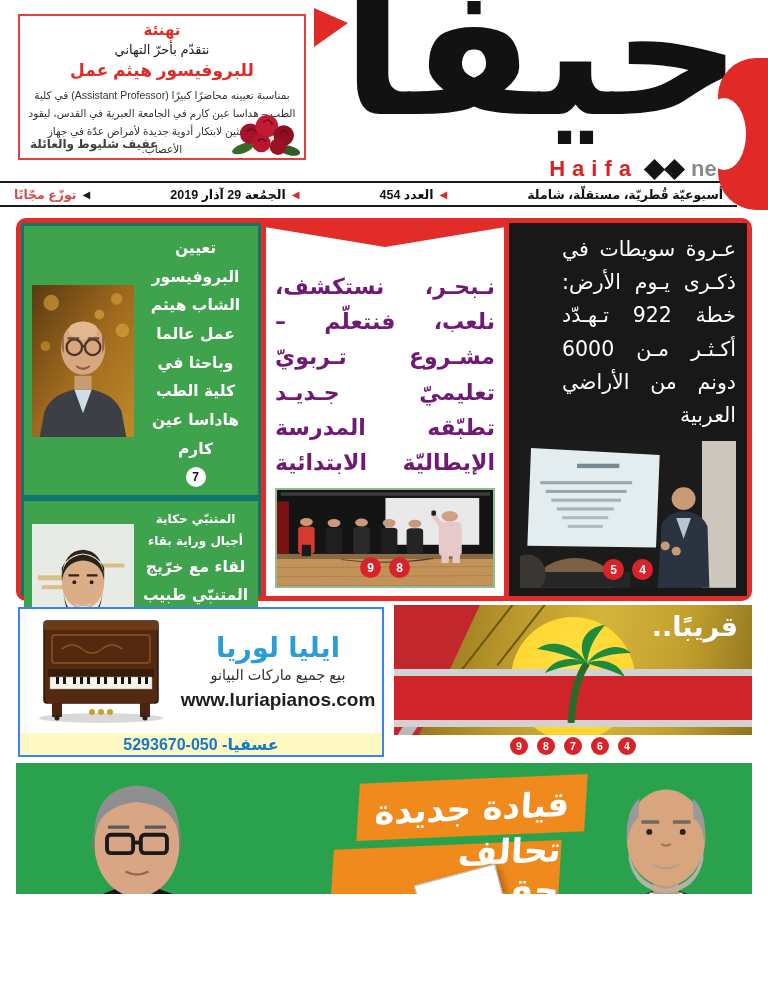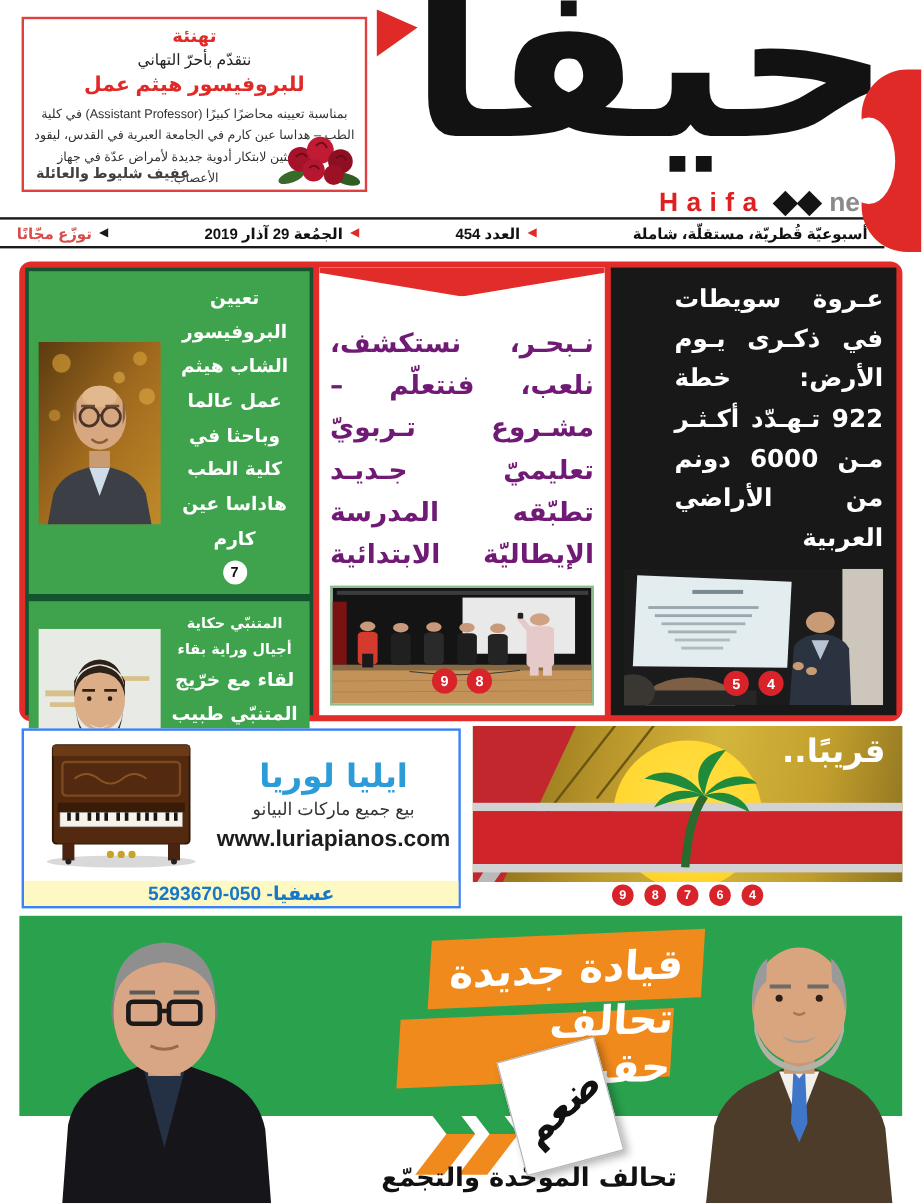--- a/index.html
+++ b/index.html
@@ -1,16 +1,16 @@
 <!DOCTYPE html>
 <html lang="ar"><head>
 <meta charset="utf-8">
 <style>
   html,body{margin:0;padding:0;background:#fff;}
-  .page{position:relative;width:768px;height:1003px;background:#fff;overflow:hidden;
+  .page{position:relative;width:768px;height:894px;background:#fff;overflow:hidden;
         font-family:"Liberation Sans","DejaVu Sans",sans-serif;}
 
   
   .congrats{position:absolute;left:18px;top:14px;width:288px;height:146px;border:2px solid #e04040;
             box-sizing:border-box;background:#fff;text-align:center;direction:rtl;padding:5px 8px;z-index:6;}
   .congrats .kicker{color:#e02a28;font-weight:bold;font-size:15px;}
   .congrats .line{color:#222;font-size:13px;margin-top:3px;}
   .congrats .honoree{color:#e02a28;font-weight:bold;font-size:17px;margin-top:3px;}
   .congrats .body{color:#333;font-size:10.5px;line-height:1.7;margin-top:6px;}
   .congrats .sig{position:absolute;left:10px;bottom:7px;font-weight:bold;font-size:12px;color:#404040;}
@@ -34,28 +34,28 @@
            align-items:center;justify-content:space-between;padding:0 14px;font-size:12.5px;font-weight:bold;color:#111;z-index:4;}
   .infobar .grp{display:flex;align-items:center;gap:6px;}
   .tri-red{color:#e02a28;font-size:10px;}
   .tri-black{color:#1a1a1a;font-size:10px;}
   .free{color:#d94b4b;}
 
   
   .main{position:absolute;left:16px;top:218px;width:736px;height:383px;background:#e12c2a;border-radius:10px;
         box-sizing:border-box;padding:5px;display:flex;direction:rtl;gap:5px;}
   .card-black{width:238px;background:#181818;box-sizing:border-box;padding:10px 11px 8px;display:flex;flex-direction:column;}
-  .hl-white{color:#fff;font-weight:bold;font-size:20.5px;line-height:1.62;text-align:justify;text-align-last:justify;direction:rtl;font-family:"DejaVu Sans",sans-serif;margin-left:42px;}
+  .hl-white{color:#fff;font-weight:normal;font-size:20.5px;line-height:1.62;text-align:justify;text-align-last:justify;direction:rtl;font-family:"DejaVu Sans",sans-serif;margin-left:42px;}
   .card-black .photo{position:relative;margin-top:9px;flex:1;}
   .card-mid{width:238px;background:#fff;box-sizing:border-box;position:relative;padding:30px 9px 8px;display:flex;flex-direction:column;}
   .card-mid .vee{position:absolute;top:0;left:0;right:0;height:24px;background:#e12c2a;
                  clip-path:polygon(0 0,100% 0,100% 18%,50% 100%,0 18%);}
   .hl-blue{color:#701a75;font-weight:bold;font-size:22px;line-height:1.6;text-align:justify;text-align-last:justify;direction:rtl;margin-top:16px;font-family:"DejaVu Sans",sans-serif;}
   .card-mid .photo{position:relative;margin-top:8px;flex:1;border:2px solid #8cbe8c;}
-  .leftcol{flex:1;display:flex;flex-direction:column;gap:6px;background:#14532d;padding:3px;box-sizing:border-box;}
+  .leftcol{flex:1;display:flex;flex-direction:column;gap:6px;background:#0f766e;padding:3px;box-sizing:border-box;}
   .card-green{flex:1;background:#3ea34c;display:flex;direction:rtl;align-items:center;gap:7px;padding:8px;box-sizing:border-box;}
   .card-green .txt{flex:1;color:#fff;font-weight:bold;text-align:center;direction:rtl;}
   .card-green .t-main{font-size:15.5px;line-height:1.85;font-family:"DejaVu Sans",sans-serif;}
   .card-green .t-kick{font-size:12px;line-height:1.8;font-family:"DejaVu Sans",sans-serif;}
   .card-green .photo{width:102px;height:152px;position:relative;flex:none;}
   .photo svg{position:absolute;inset:0;width:100%;height:100%;}
   .overlay-nums{position:absolute;bottom:8px;left:0;right:0;display:flex;justify-content:center;gap:8px;direction:ltr;}
   .pnum-red{width:21px;height:21px;border-radius:50%;background:#d8232a;color:#fff;font-size:12px;font-weight:bold;
             display:flex;align-items:center;justify-content:center;}
   .pnum-white{width:20px;height:20px;border-radius:50%;background:#fff;color:#111;font-size:12px;font-weight:bold;

